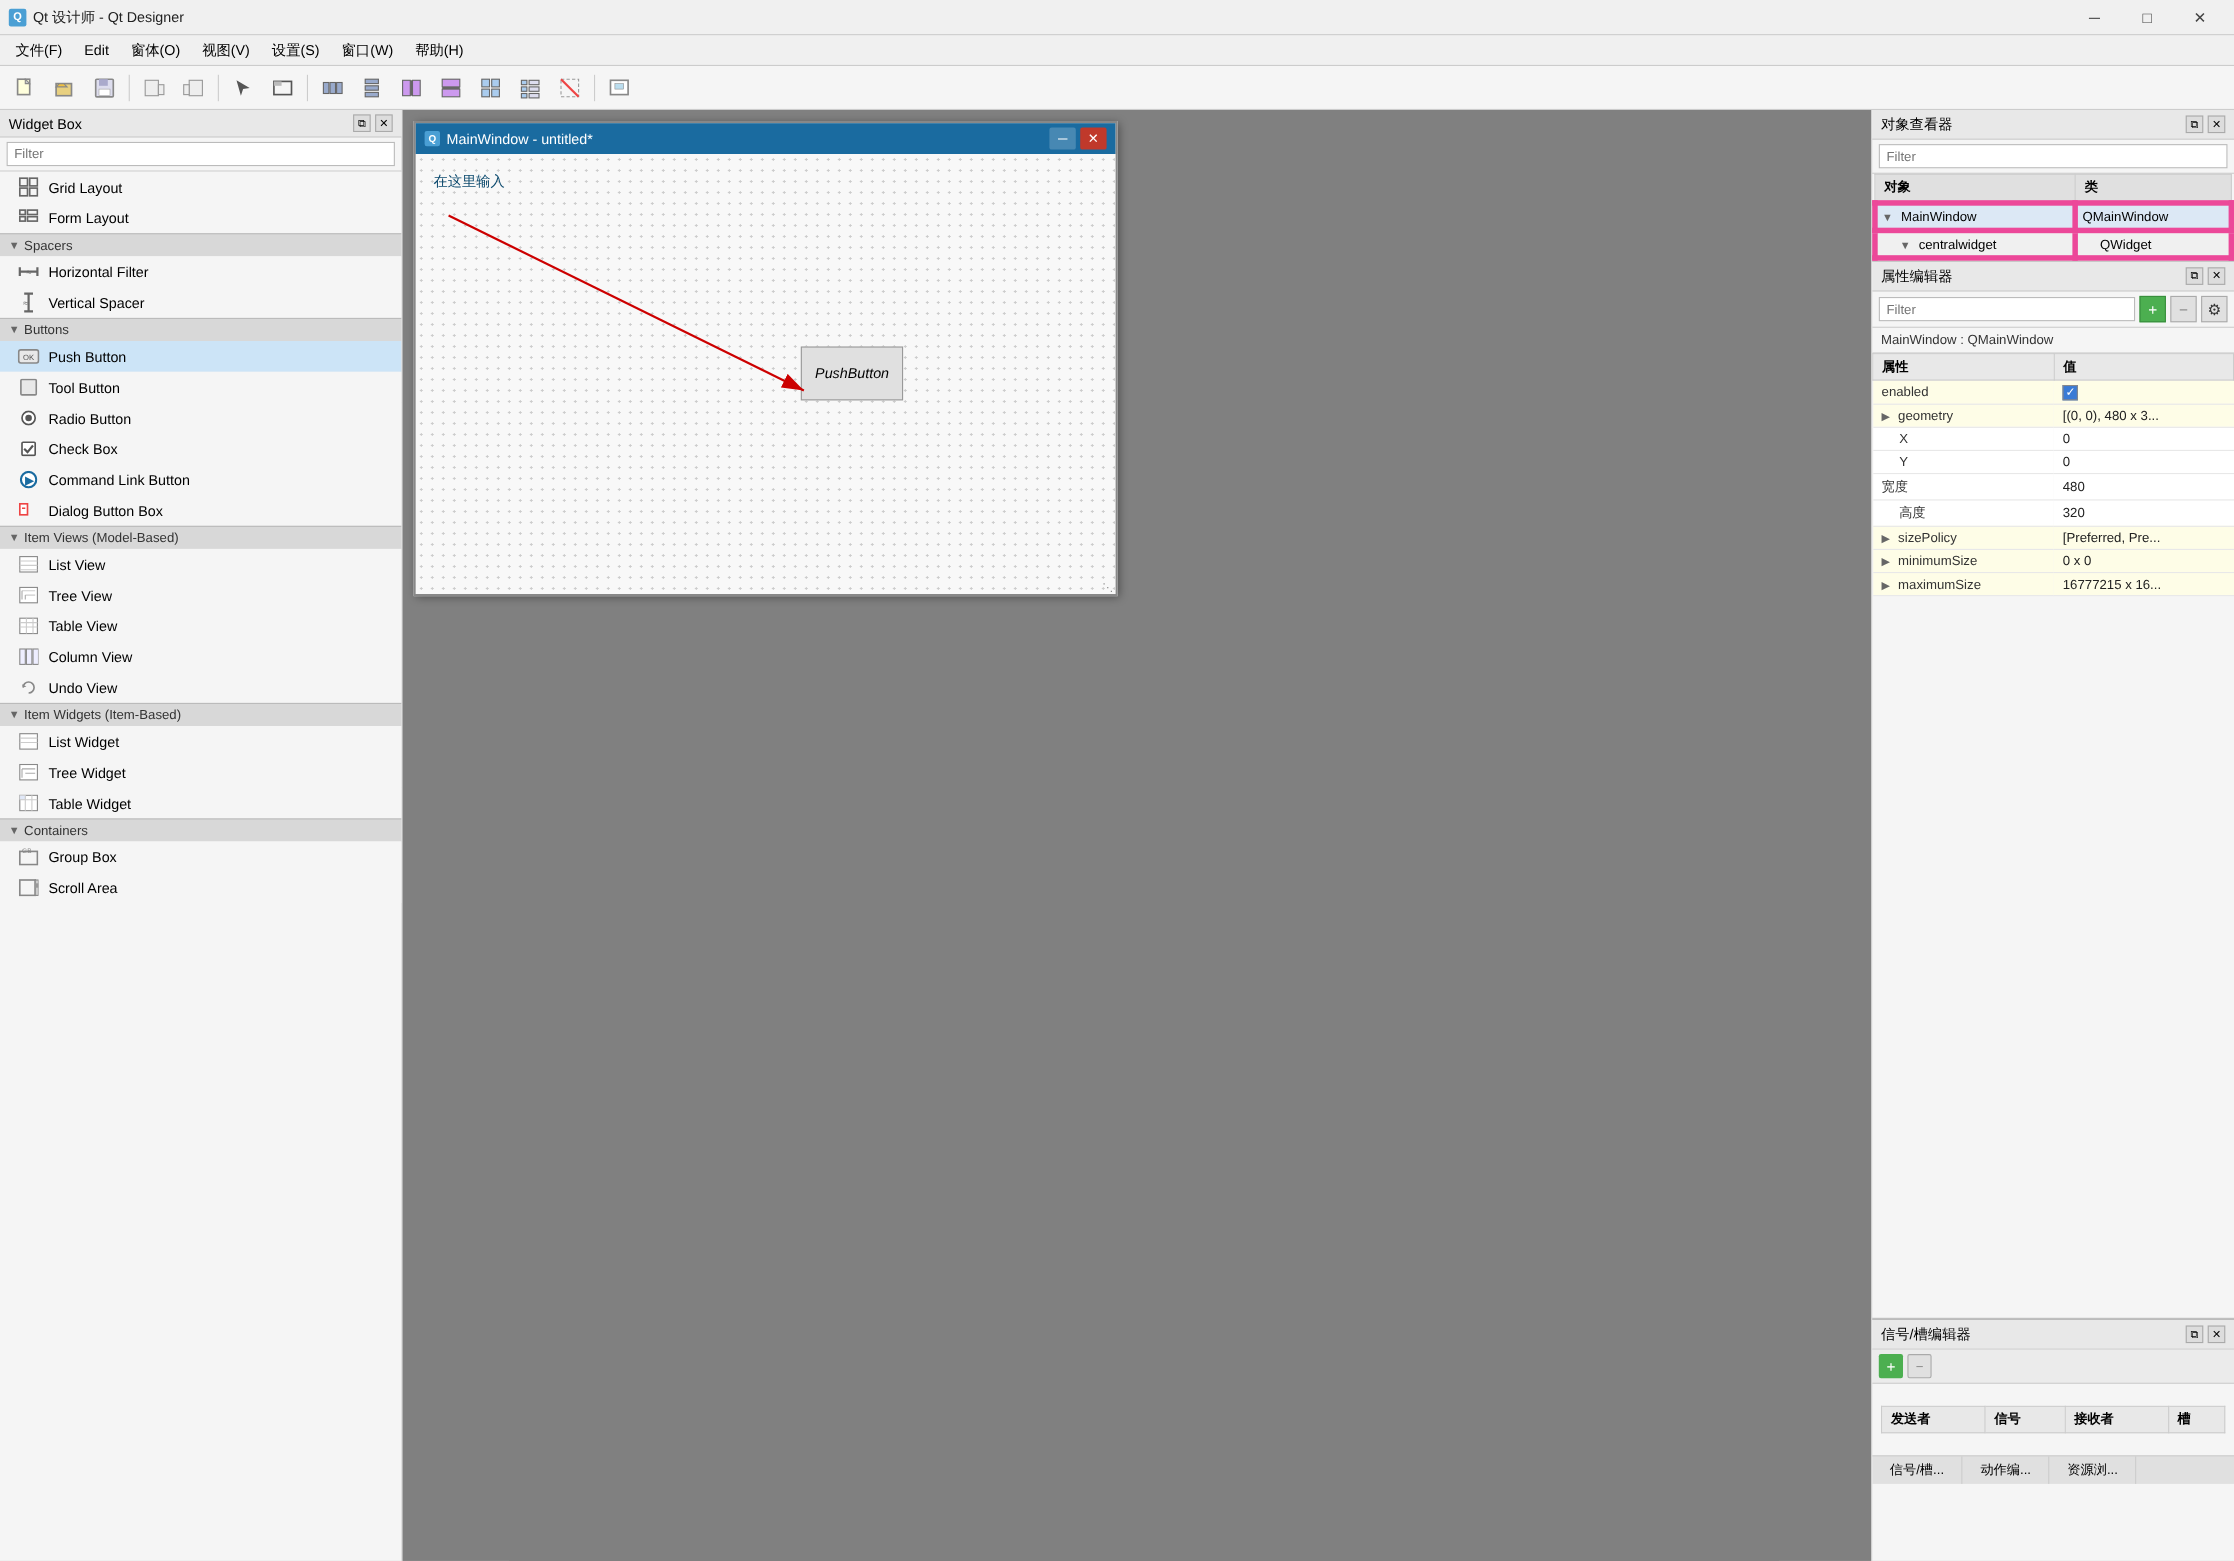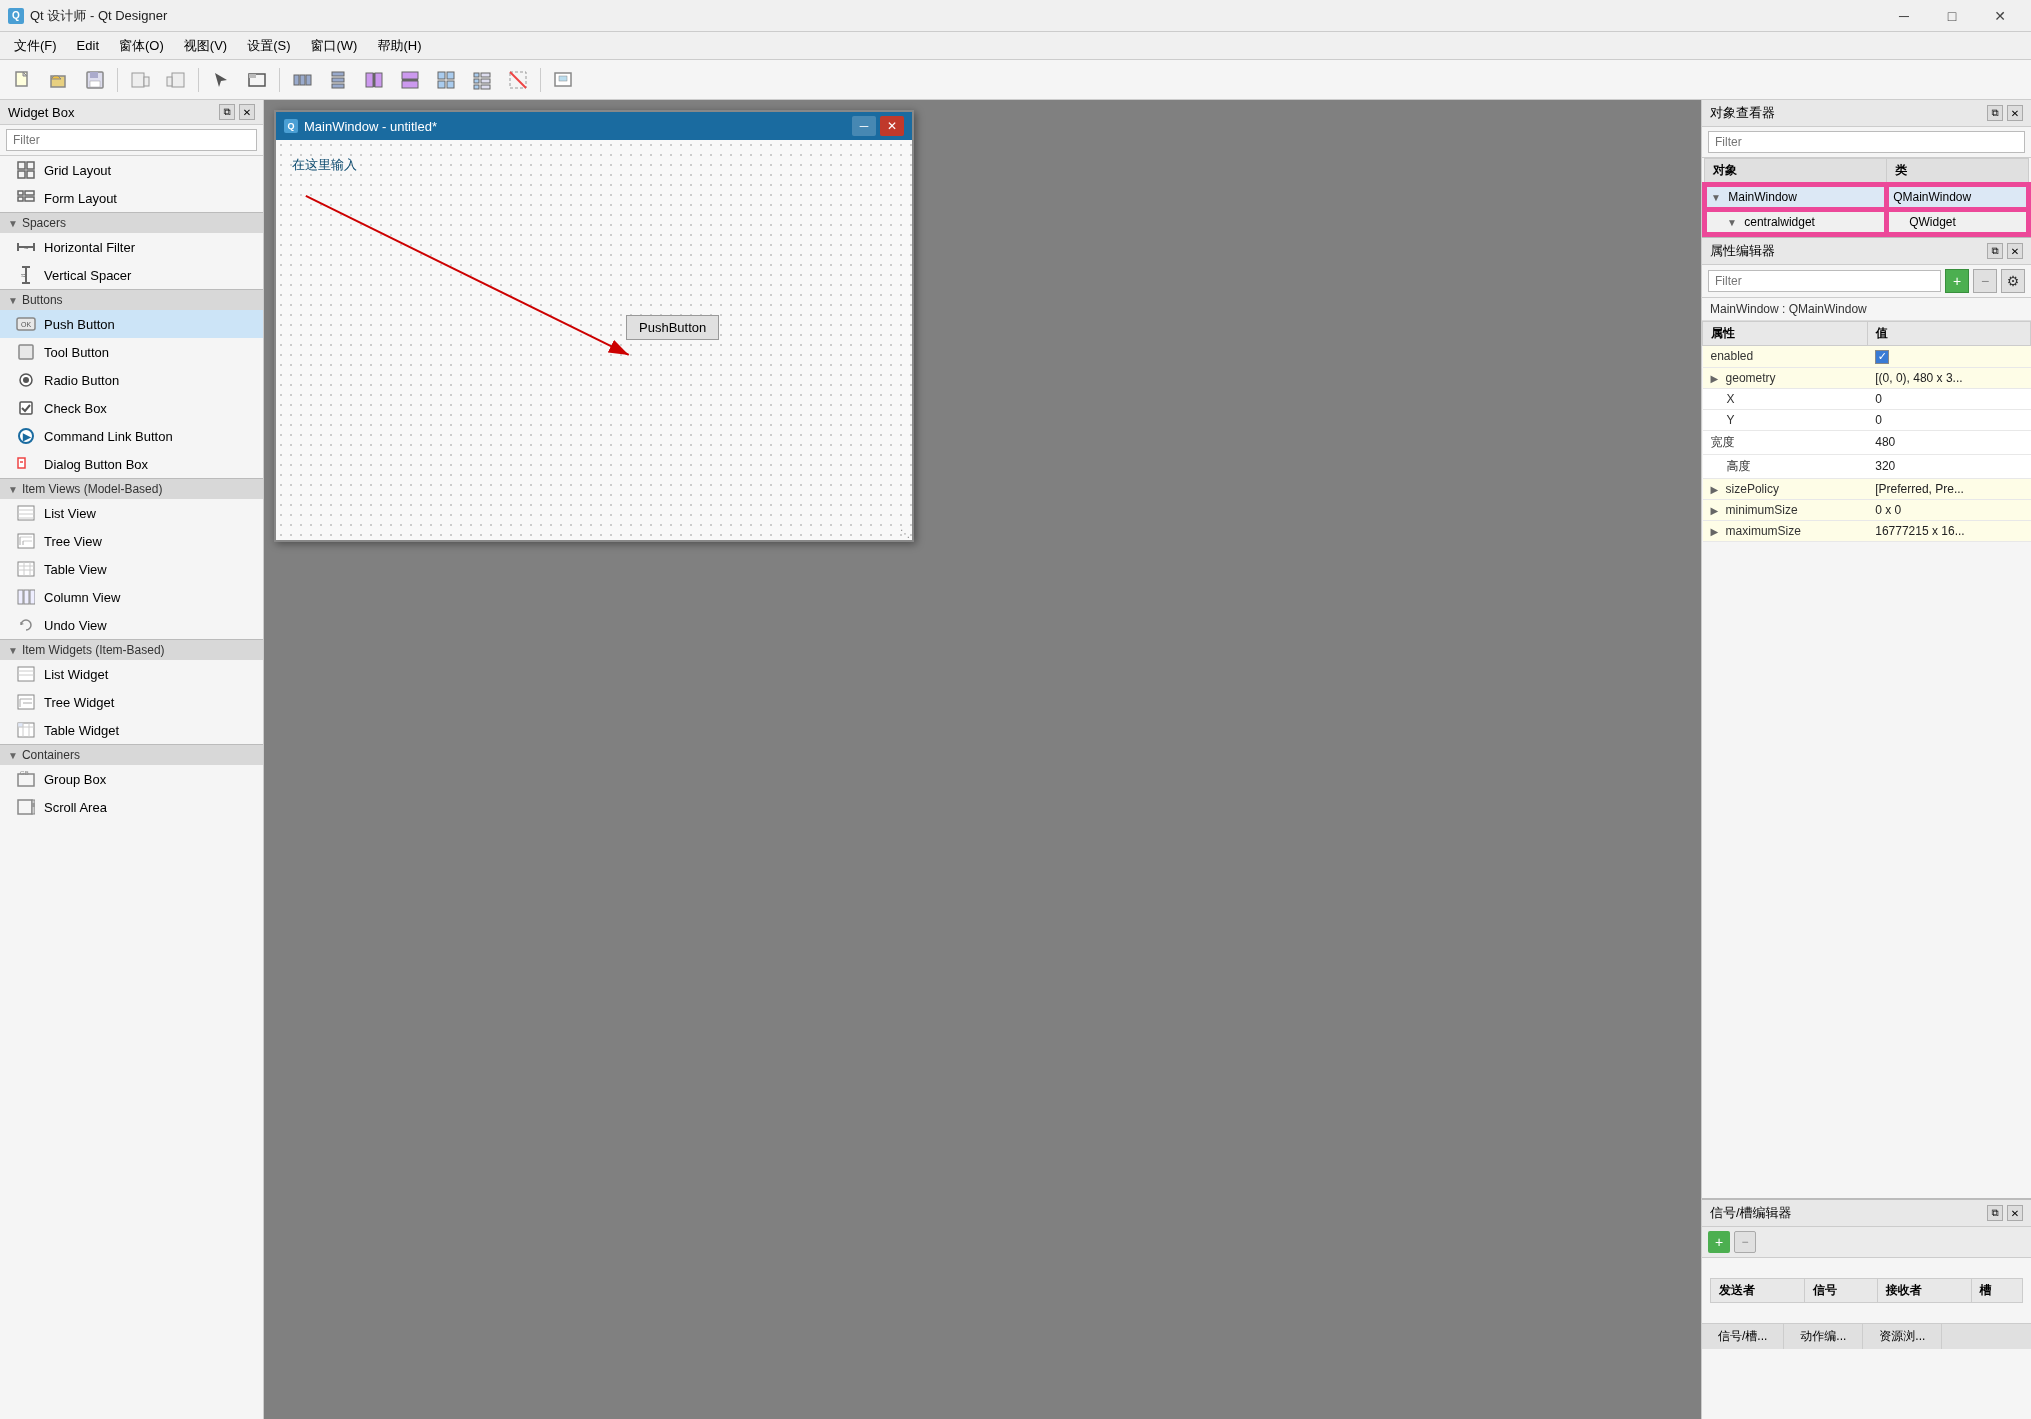--- a/index.html
+++ b/index.html
@@ -84,21 +84,21 @@
     }
 
     
     .main-layout {
       display: flex;
       height: calc(1419px - 100px);
     }
 
     
     .widget-box {
-      width: 264px;
+      width: 366px;
       background: #f5f5f5;
       border-right: 1px solid #ccc;
       display: flex;
       flex-direction: column;
       flex-shrink: 0;
       justify-content: space-between;
     }
     .panel-title-bar {
       background: #e8e8e8;
       padding: 4px 8px;
@@ -215,23 +215,24 @@
     .canvas-search-text {
       position: absolute;
       top: 16px; left: 16px;
       font-size: 13px; color: #0c4a6e;
     }
     .canvas-button {
       position: absolute;
       top: 175px; left: 350px;
       background: #e0e0e0;
       border: 1px solid #999;
-      padding: 4px 12px;
+      padding: 16px 12px;
       font-size: 13px;
       cursor: pointer;
+      font-style: italic;
     }
     .canvas-resize-handle {
       position: absolute;
       bottom: 2px; right: 2px;
       width: 10px; height: 10px;
       font-size: 10px; color: #888;
     }
 
     
     .arrow-svg {

